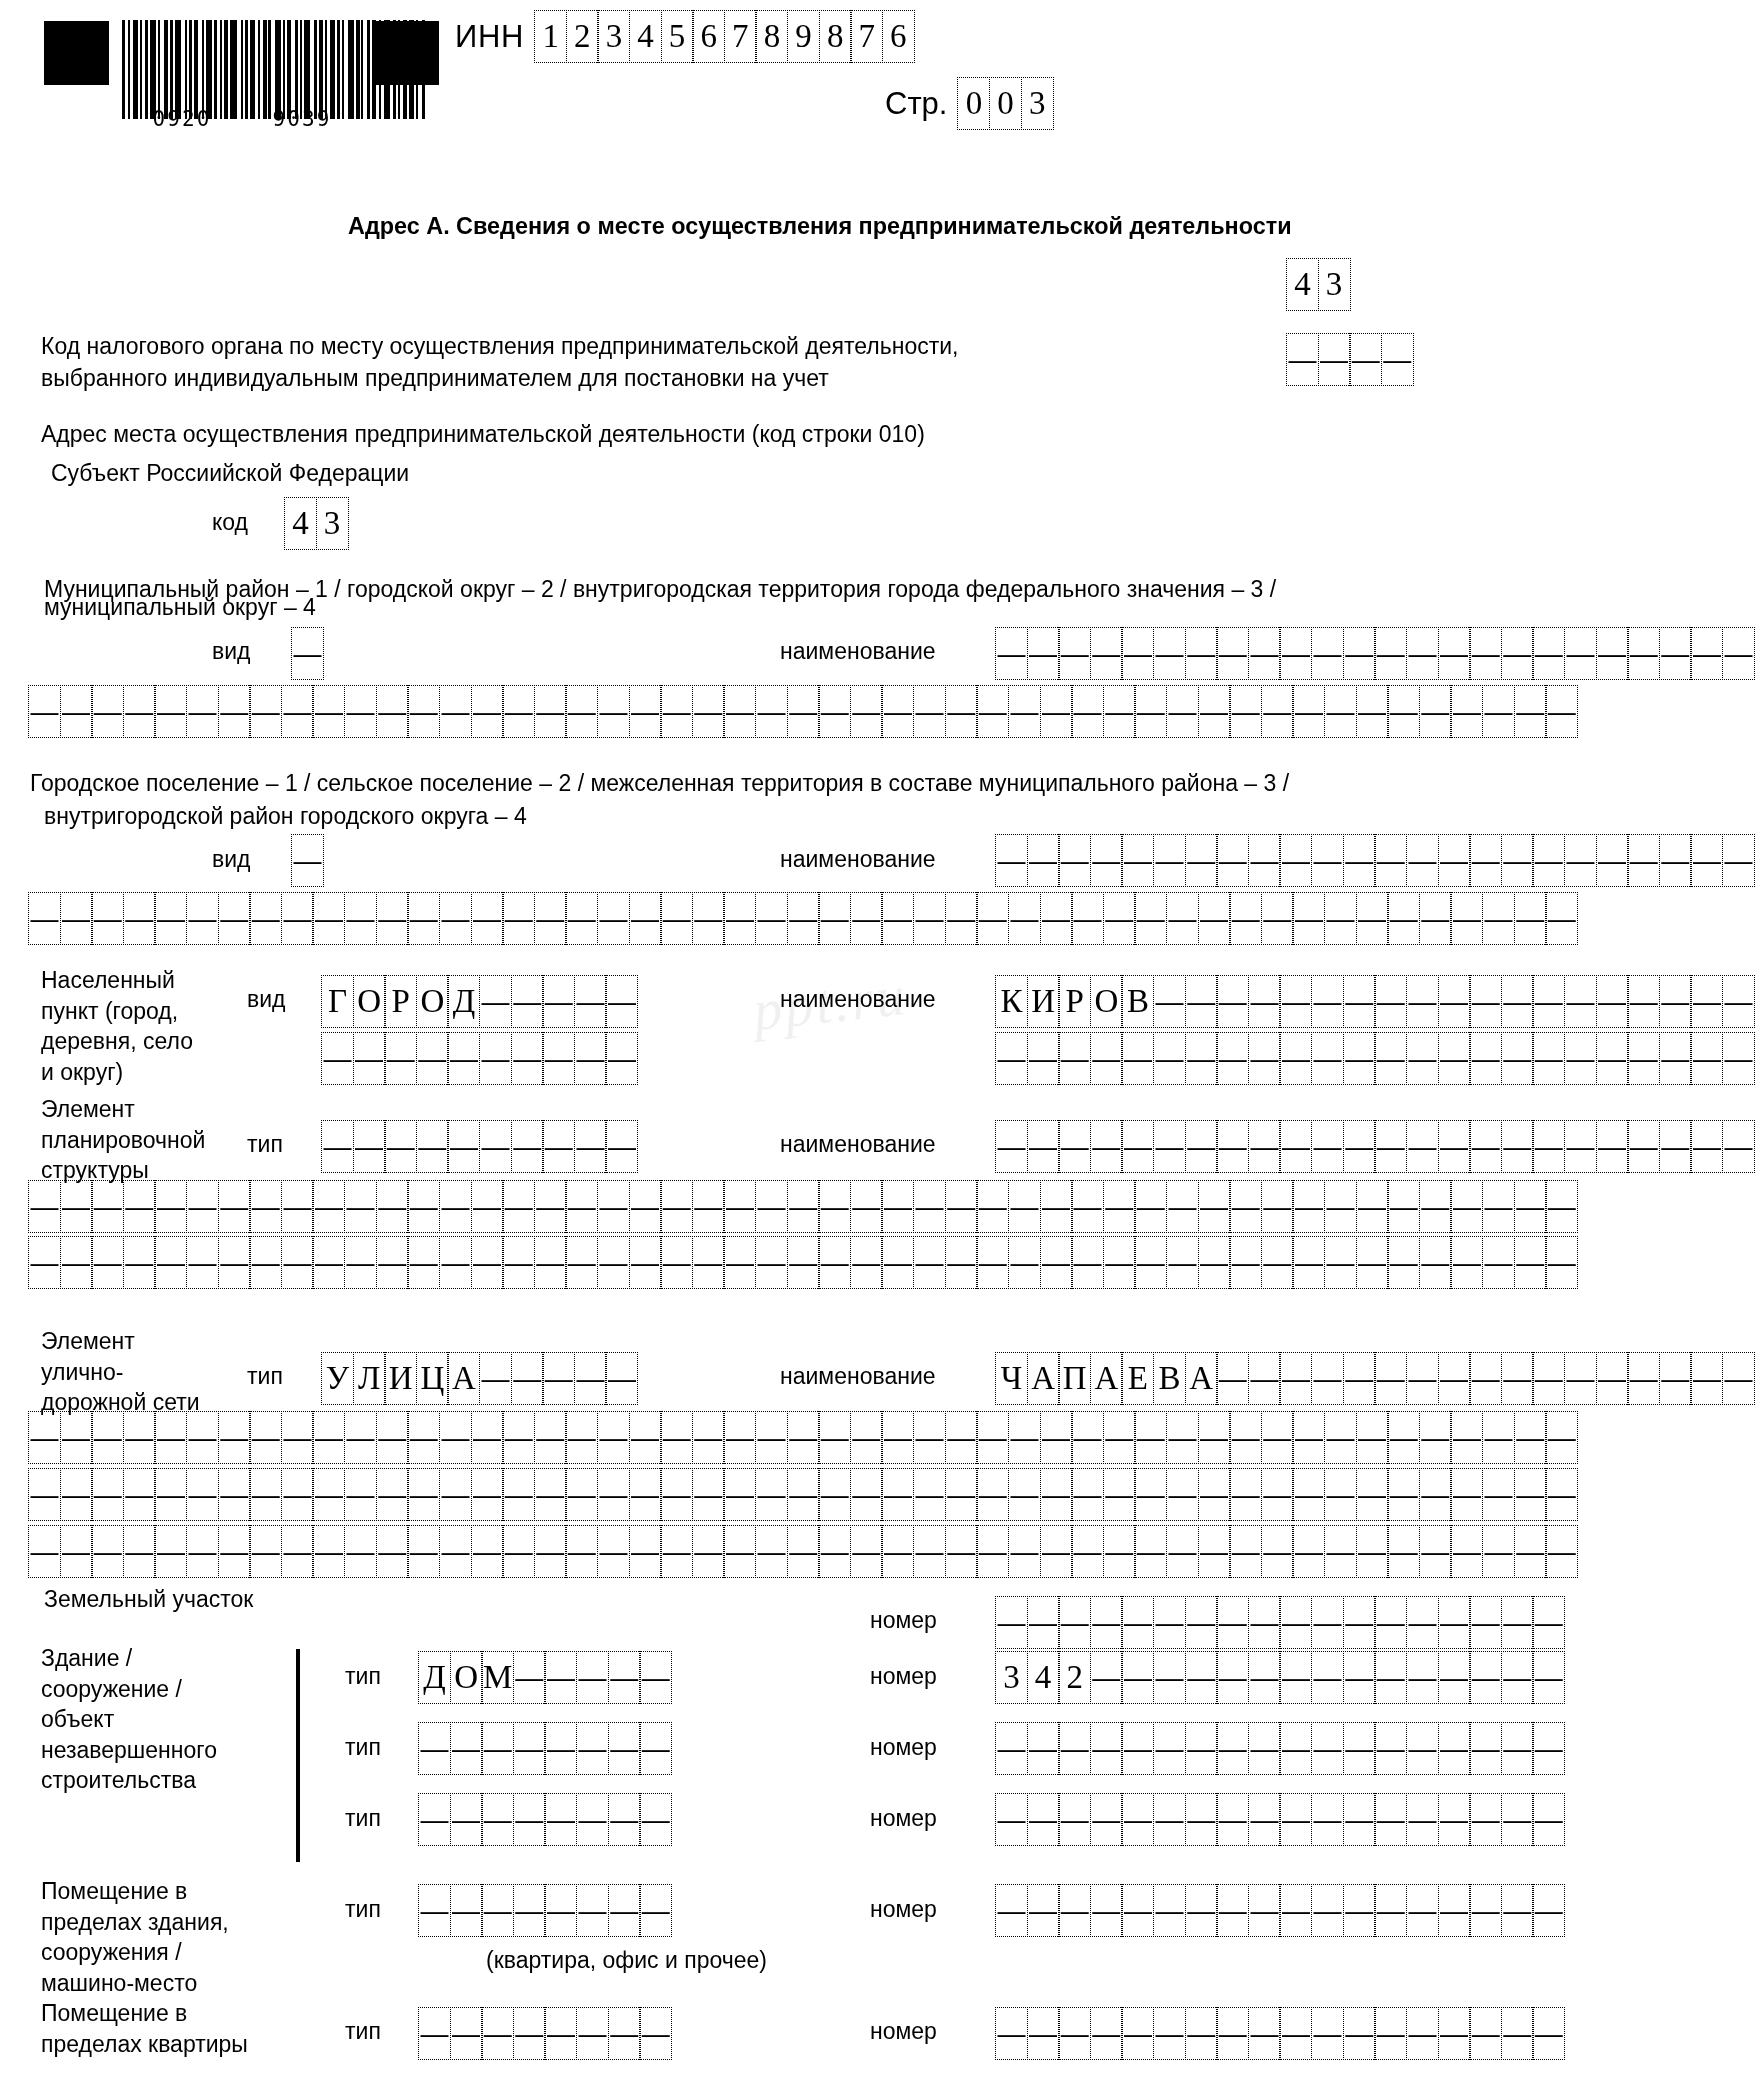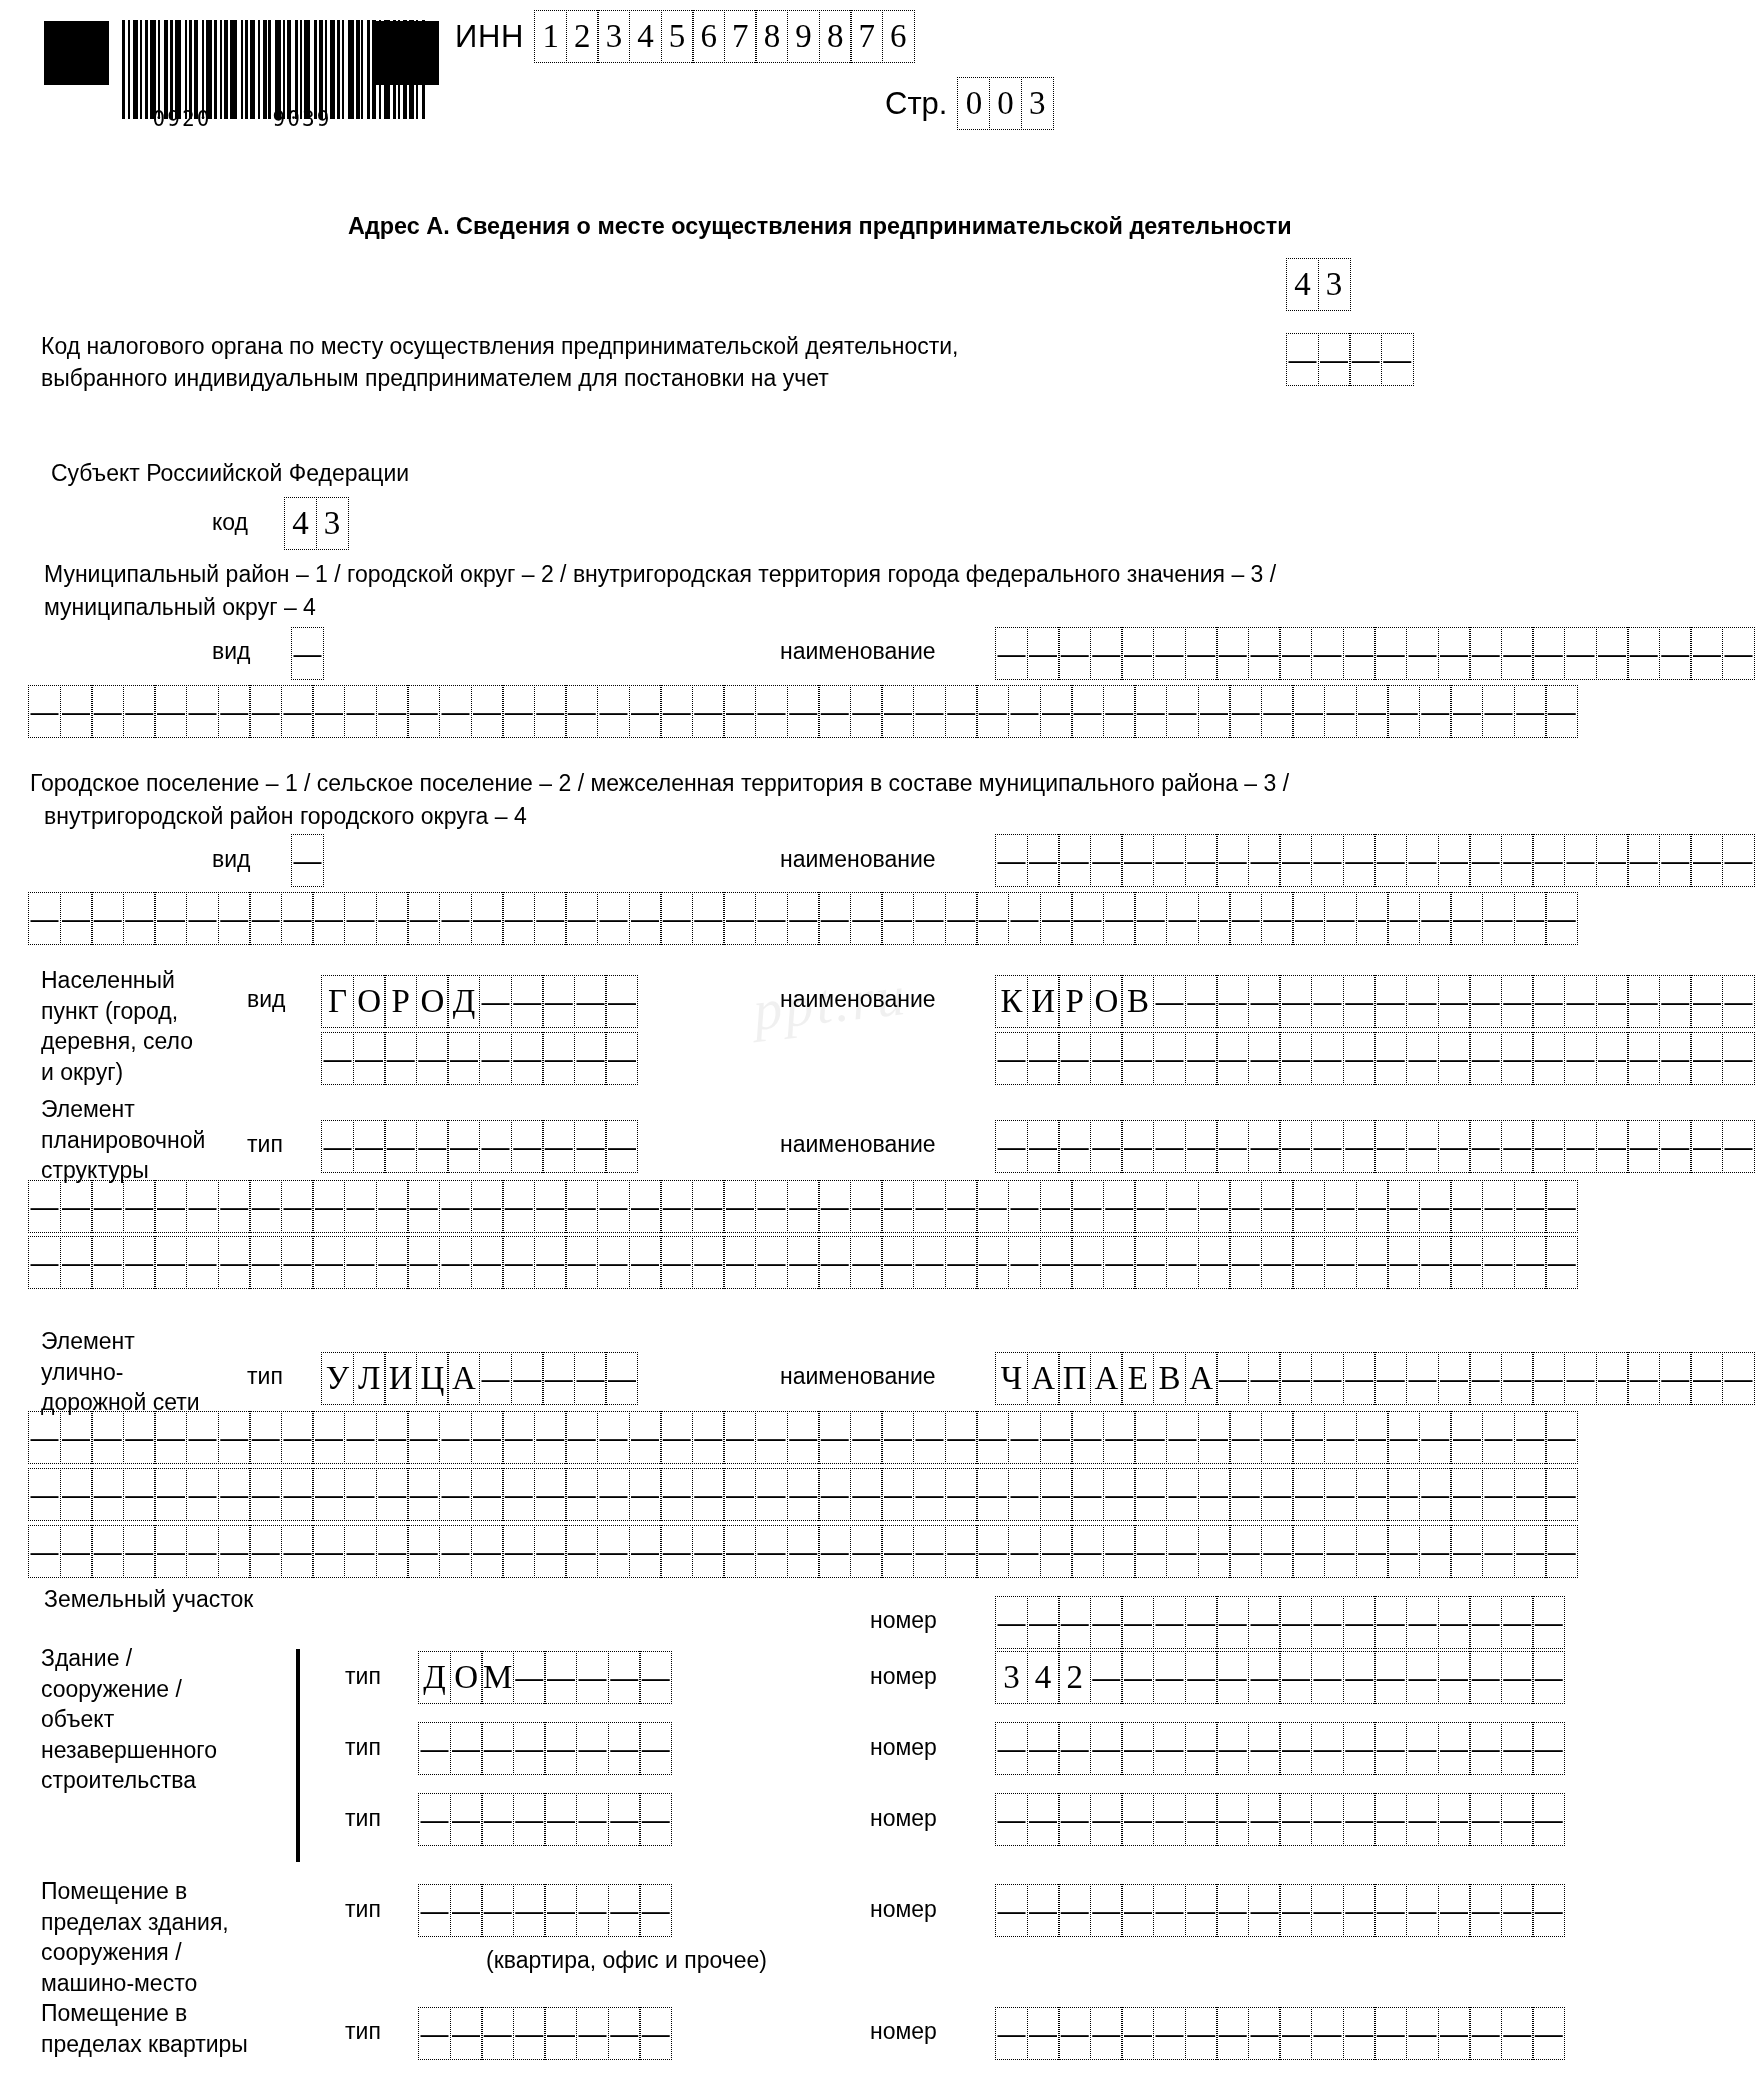--- a/index.html
+++ b/index.html
@@ -156,29 +156,30 @@
 
   <div class="lbl" style="left:41px;top:333px;">Код налогового органа по месту осуществления предпринимательской деятельности,</div>
   <div class="lbl" style="left:41px;top:365px;">выбранного индивидуальным предпринимателем для постановки на учет</div>
   <div class="cells" style="position:absolute;left:1286px;top:333px;" id="tax-cells">
       <span class="cell dash"></span>
       <span class="cell dash"></span>
       <span class="cell dash"></span>
       <span class="cell dash"></span>
     </div>
 
+  <div class="lbl" style="left:41px;top:421px;">Адрес места осуществления предпринимательской деятельности (код строки 010)</div>
 
   <div class="lbl" style="left:51px;top:460px;">Субъект Россиийской Федерации</div>
   <div class="lbl" style="left:212px;top:509px;">код</div>
   <div class="cells" style="position:absolute;left:284px;top:497px;" id="subject-cells">
       <span class="cell">4</span>
       <span class="cell">3</span>
     </div>
 
-  <div class="lbl" style="left:44px;top:561px;">Муниципальный район – 1 / городской округ – 2 / внутригородская территория города федерального значения – 3 /</div>
+  <div class="lbl" style="left:44px;top:576px;">Муниципальный район – 1 / городской округ – 2 / внутригородская территория города федерального значения – 3 /</div>
   <div class="lbl" style="left:44px;top:594px;">муниципальный округ – 4</div>
   <div class="lbl" style="left:212px;top:638px;">вид</div>
   <div class="cells" style="position:absolute;left:291px;top:627px;" id="mun-vid-cells">
       <span class="cell dash"></span>
     </div>
   <div class="lbl" style="left:780px;top:638px;">наименование</div>
   <div class="cells" style="position:absolute;left:995px;top:627px;" id="mun-name-cells">
       <span class="cell dash"></span>
       <span class="cell dash"></span>
       <span class="cell dash"></span>

